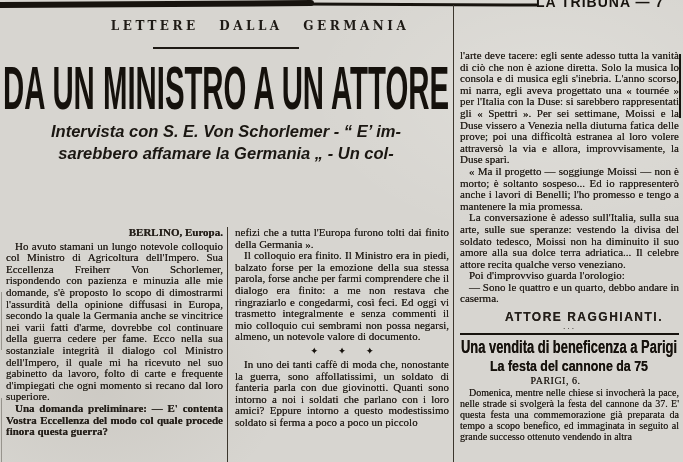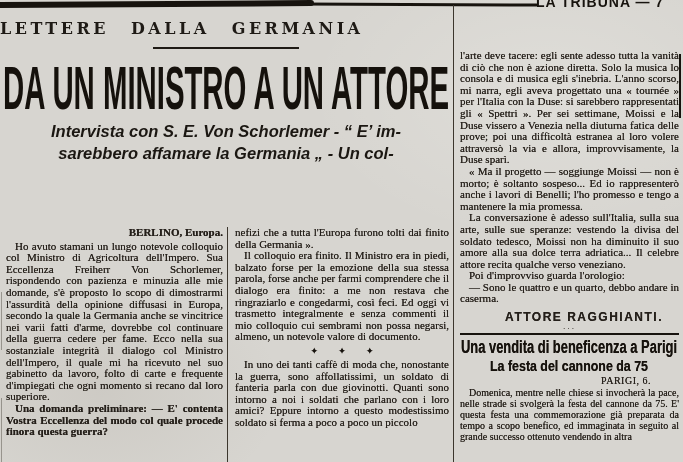--- a/index.html
+++ b/index.html
@@ -11,22 +11,22 @@
       #d7d5d0;
     color:#241f1a;
     font-family:"Liberation Serif", serif;
   }
   .page *{box-sizing:border-box;}
   
   .torn-a{position:absolute;top:1px;left:-4px;width:318px;height:6px;background:#17130e;border-radius:3px;transform:rotate(-0.35deg);}
   .torn-b{position:absolute;top:3px;left:300px;width:238px;height:3px;background:#17130e;transform:rotate(0.25deg);border-radius:2px;}
   .masthead{position:absolute;top:-6px;left:536px;font-family:"Liberation Sans",sans-serif;font-weight:bold;font-size:14px;letter-spacing:1px;white-space:nowrap;color:#17130e;}
   
-  .kicker{position:absolute;top:19px;left:0;width:520px;
-    font-family:"DejaVu Serif",serif;font-weight:bold;font-size:16px;letter-spacing:3.5px;word-spacing:13px;color:#1e1a15;}
+  .kicker{position:absolute;top:19px;left:0;width:520px;text-align:center;
+    font-family:"DejaVu Serif",serif;font-weight:bold;font-size:12px;letter-spacing:3.5px;word-spacing:13px;color:#1e1a15;}
   .kicker-rule{position:absolute;top:47px;left:153px;width:146px;height:2px;background:#1e1a15;}
   .headline-svg{position:absolute;top:55px;left:0;}
   .headline-svg text{font-family:"Liberation Sans",sans-serif;font-weight:bold;fill:#15110c;}
   .subtitle{position:absolute;top:121px;left:0;width:452px;text-align:center;
     font-family:"Liberation Sans",sans-serif;font-weight:bold;font-size:16.5px;line-height:21.5px;color:#1b1712;font-style:italic;}
   
   .col{position:absolute;font-size:11px;line-height:11.6px;text-align:justify;
     text-shadow:0 0 .4px rgba(35,28,20,.85);}
   .col1{left:6px;top:227px;width:217px;}
   .col2{left:235px;top:227px;width:214px;}
@@ -36,21 +36,21 @@
   p.indent{text-indent:9px;}
   p.bold{font-weight:bold;}
   .separator{text-align:center;font-size:9px;letter-spacing:9px;line-height:13px;margin:2px 0 1px 0;text-indent:9px;color:#17130e;}
   
   .signature{margin-top:7px;text-align:right;padding-right:16px;font-family:"Liberation Sans",sans-serif;
     font-weight:bold;font-size:12px;letter-spacing:1.5px;white-space:nowrap;}
   .divider-dots{text-align:center;font-size:7px;line-height:5px;letter-spacing:2px;margin-top:3px;}
   .divider-rule{border:none;border-top:2.5px solid #17130e;margin:1px 0 3px 0;}
   .a2-title-svg text, .a2-sub-svg text{font-family:"Liberation Sans",sans-serif;font-weight:bold;fill:#15110c;}
   .a2-title-svg, .a2-sub-svg{display:block;margin:0 auto;}
-  .dateline2{text-align:right;padding-right:28px;font-size:10px;letter-spacing:.5px;margin:1px 0 2px 0;}
+  .dateline2{text-align:center;padding-right:28px;font-size:10px;letter-spacing:.5px;margin:1px 0 2px 0;}
   .a2-body{font-size:10px;line-height:10.9px;}
   
   .vrule{position:absolute;width:1px;background:#3c362d;}
   .vrule-c1{left:227px;top:227px;height:235px;}
   .vrule-c2{left:453px;top:5px;height:457px;}
   .vrule-right{left:679px;top:54px;height:64px;background:#17130e;width:2px;}
   .vrule-left-a{left:1px;top:292px;height:58px;opacity:.4;}
   .vrule-left-b{left:1px;top:398px;height:64px;opacity:.4;}
 </style>
 </head>
@@ -105,16 +105,16 @@
     <div class="divider-dots">···</div>
     <hr class="divider-rule">
 
     <svg class="a2-title-svg" width="219" height="20">
       <text x="109" y="15" text-anchor="middle" font-size="17.5" textLength="216" lengthAdjust="spacingAndGlyphs">Una vendita di beneficenza a Parigi</text>
     </svg>
     <svg class="a2-sub-svg" width="219" height="16">
       <text x="109" y="12.5" text-anchor="middle" font-size="14.5" textLength="158" lengthAdjust="spacingAndGlyphs">La festa del cannone da 75</text>
     </svg>
     <div class="dateline2">PARIGI, 6.</div>
-    <p class="body indent a2-body">Domenica, mentre nelle chiese si invocherà la pace, nelle strade si svolgerà la festa del cannone da 75. E' questa festa una commemorazione già preparata da tempo a scopo benefico, ed immaginata in seguito al grande successo ottenuto vendendo in altra</p>
+    <p class="body indent a2-body">Domenica, mentre nelle chiese si invocherà la pace, nelle strade si svolgerà la festa del cannone da 37. E' questa festa una commemorazione già preparata da tempo a scopo benefico, ed immaginata in seguito al grande successo ottenuto vendendo in altra</p>
   </div>
 
 </div>
 
 </body></html>

